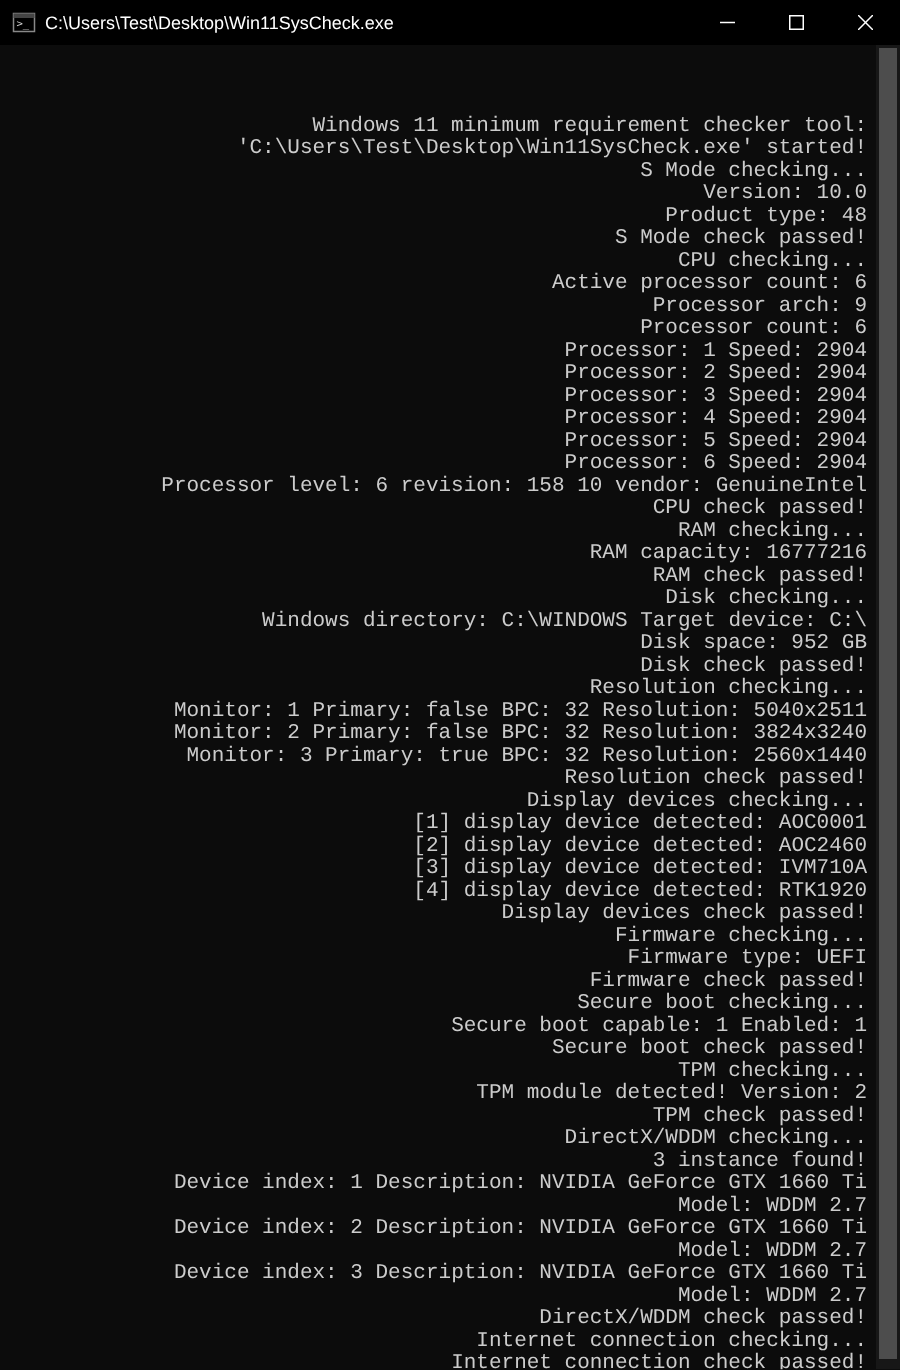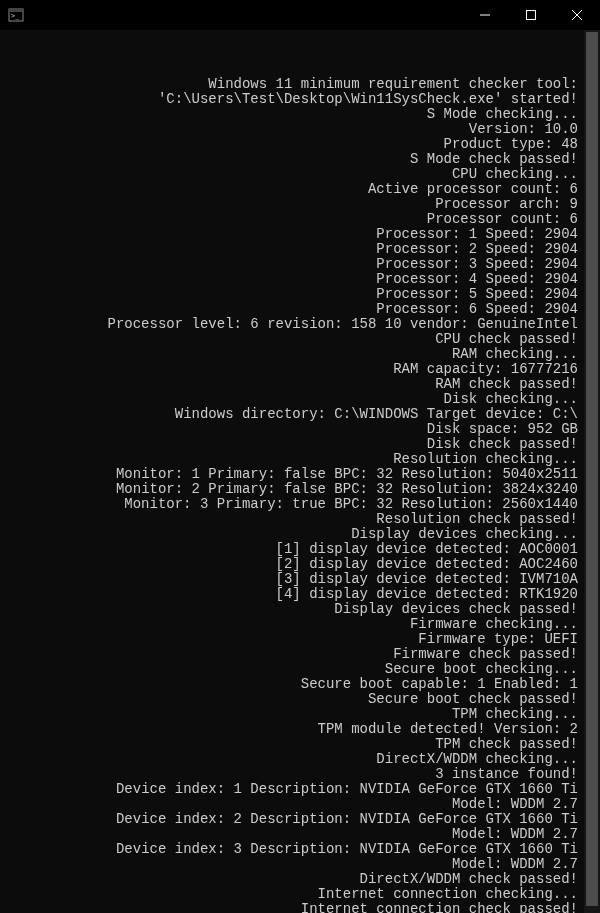--- a/index.html
+++ b/index.html
@@ -89,20 +89,21 @@
 
 <div class="titlebar">
   <div class="titlebar-left">
     <span class="titlebar-icon">
       <svg viewBox="0 0 16 16" width="16" height="16">
         <rect x="1" y="2" width="14" height="12" fill="#000" stroke="#888" stroke-width="1"></rect>
         <rect x="1" y="2" width="14" height="3" fill="#444"></rect>
         <text x="3" y="11" font-size="7" fill="#ccc" font-family="monospace">&gt;_</text>
       </svg>
     </span>
+    <span>C:\Users\Test\Desktop\Win11SysCheck.exe</span>
   </div>
   <div class="titlebar-controls">
     <div class="titlebar-btn">
       <svg viewBox="0 0 10 10">
           <line x1="0" y1="5" x2="10" y2="5" stroke="#fff" stroke-width="1"></line>
         </svg>
     </div>
     <div class="titlebar-btn">
       <svg viewBox="0 0 10 10">
           <rect x="0.5" y="0.5" width="9" height="9" fill="none" stroke="#fff" stroke-width="1"></rect>

